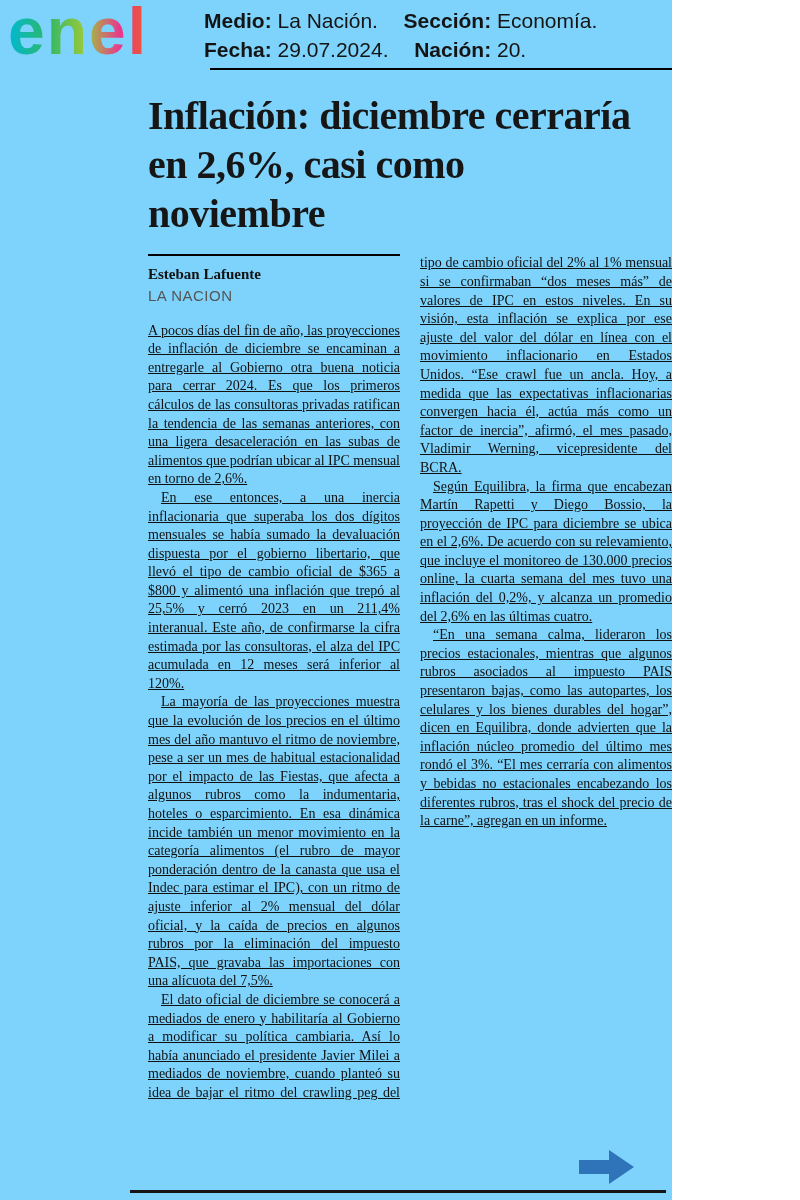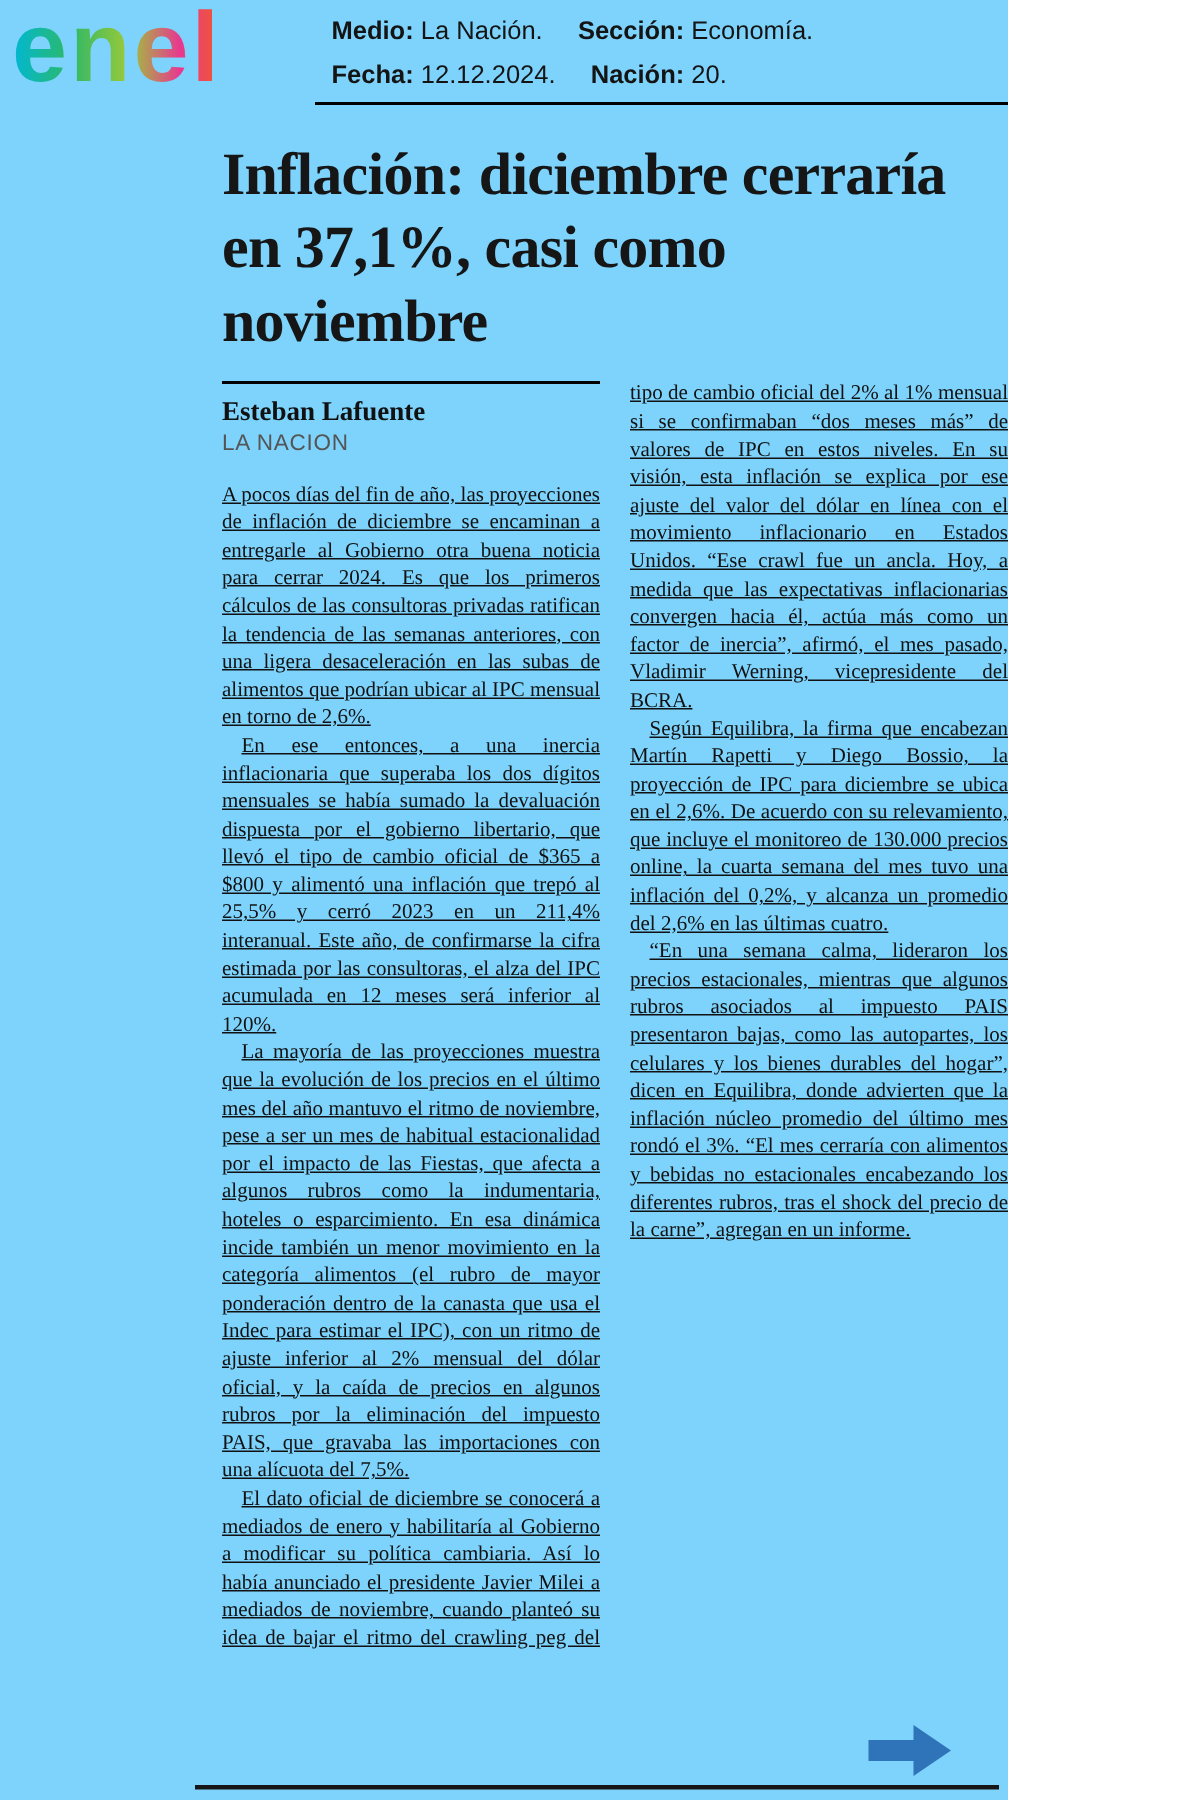--- a/index.html
+++ b/index.html
@@ -3,21 +3,21 @@
 <meta charset="utf-8">
 <style>
   * { margin:0; padding:0; box-sizing:border-box; }
   html,body { background:#ffffff; }
   .page {
     width:672px; height:1200px; position:relative; background:#7dd3fc;
     overflow:hidden; font-family:"Liberation Sans", sans-serif; color:#111;
   }
   
   .logo { position:absolute; left:8px; top:2px; width:170px; height:60px; }
-  .meta { position:absolute; left:221px; top:6px; font-size:17px; line-height:29px; color:#141414; }
+  .meta { position:absolute; left:204px; top:6px; font-size:21px; line-height:29px; color:#141414; }
   .meta .lbl { font-weight:bold; }
   .meta .gap { display:inline-block; width:14px; }
   .header-rule { position:absolute; left:210px; top:68px; width:583px; height:2px; background:#000; }
 
   
   article { position:absolute; left:148px; top:92px; width:524px; }
   h1 {
     font-family:"Liberation Serif", serif; font-weight:bold;
     font-size:40px; line-height:1.22; letter-spacing:-0.5px;
     color:#161616; margin-bottom:16px; max-width:500px;
@@ -30,21 +30,21 @@
     font-family:"Liberation Sans", sans-serif; font-weight:bold;
     font-size:15px; color:#1b6ba8; letter-spacing:.3px;
   }
   .body-columns {
     column-count:2; column-gap:20px; column-fill:auto; height:860px;
     font-family:"Liberation Serif", serif; font-size:14px; line-height:18.6px;
     text-align:justify; color:#111; overflow:hidden;
     hyphens:auto; -webkit-hyphens:auto;
   }
   .byline-block { border-top:2px solid #000; padding-top:9px; margin-bottom:16px; break-inside:avoid; }
-  .author { font-family:"Liberation Serif", serif; font-weight:bold; font-size:18px; color:#111; }
+  .author { font-family:"Liberation Serif", serif; font-weight:bold; font-size:15px; color:#111; }
   .source { font-family:"Liberation Sans", sans-serif; font-size:15px; color:#555; letter-spacing:.5px; margin-top:3px; }
   .body-columns p { margin:0; text-indent:13px;text-decoration:underline; }
   .body-columns p.first { text-indent:0; }
 
   
   .next-arrow { position:absolute; right:36px; bottom:14px; width:58px; height:38px; cursor:pointer; }
   .bottom-rule { position:absolute; left:130px; top:1190px; width:536px; height:3px; background:#161616; }
 </style>
 </head>
 <body>
@@ -69,31 +69,31 @@
   <div class="meta">
     <div class="meta-line">
       <span class="lbl">Medio:</span>
       <span>La Nación.</span>
       <span class="gap"></span>
       <span class="lbl">Sección:</span>
       <span>Economía.</span>
     </div>
     <div class="meta-line">
       <span class="lbl">Fecha:</span>
-      <span>12.12.2024.</span>
+      <span>29.07.2024.</span>
       <span class="gap"></span>
       <span class="lbl">Nación:</span>
       <span>20.</span>
     </div>
   </div>
 
   <div class="header-rule"></div>
 
   <article>
-    <h1>Inflación: diciembre cerraría en 37,1%, casi como noviembre</h1>
+    <h1>Inflación: diciembre cerraría en 2,6%, casi como noviembre</h1>
 
 
     <div class="body-columns">
       <div class="byline-block">
         <div class="author">Esteban Lafuente</div>
         <div class="source">LA NACION</div>
       </div>
       <p class="first">A pocos días del fin de año, las proyecciones de inflación de diciembre se encaminan a entregarle al Gobierno otra buena noticia para cerrar 2024. Es que los primeros cálculos de las consultoras privadas ratifican la tendencia de las semanas anteriores, con una ligera desaceleración en las subas de alimentos que podrían ubicar al IPC mensual en torno de 2,6%.</p>
       <p>En ese entonces, a una inercia inflacionaria que superaba los dos dígitos mensuales se había sumado la devaluación dispuesta por el gobierno libertario, que llevó el tipo de cambio oficial de $365 a $800 y alimentó una inflación que trepó al 25,5% y cerró 2023 en un 211,4% interanual. Este año, de confirmarse la cifra estimada por las consultoras, el alza del IPC acumulada en 12 meses será inferior al 120%.</p>
       <p>La mayoría de las proyecciones muestra que la evolución de los precios en el último mes del año mantuvo el ritmo de noviembre, pese a ser un mes de habitual estacionalidad por el impacto de las Fiestas, que afecta a algunos rubros como la indumentaria, hoteles o esparcimiento. En esa dinámica incide también un menor movimiento en la categoría alimentos (el rubro de mayor ponderación dentro de la canasta que usa el Indec para estimar el IPC), con un ritmo de ajuste inferior al 2% mensual del dólar oficial, y la caída de precios en algunos rubros por la eliminación del impuesto PAIS, que gravaba las importaciones con una alícuota del 7,5%.</p>

